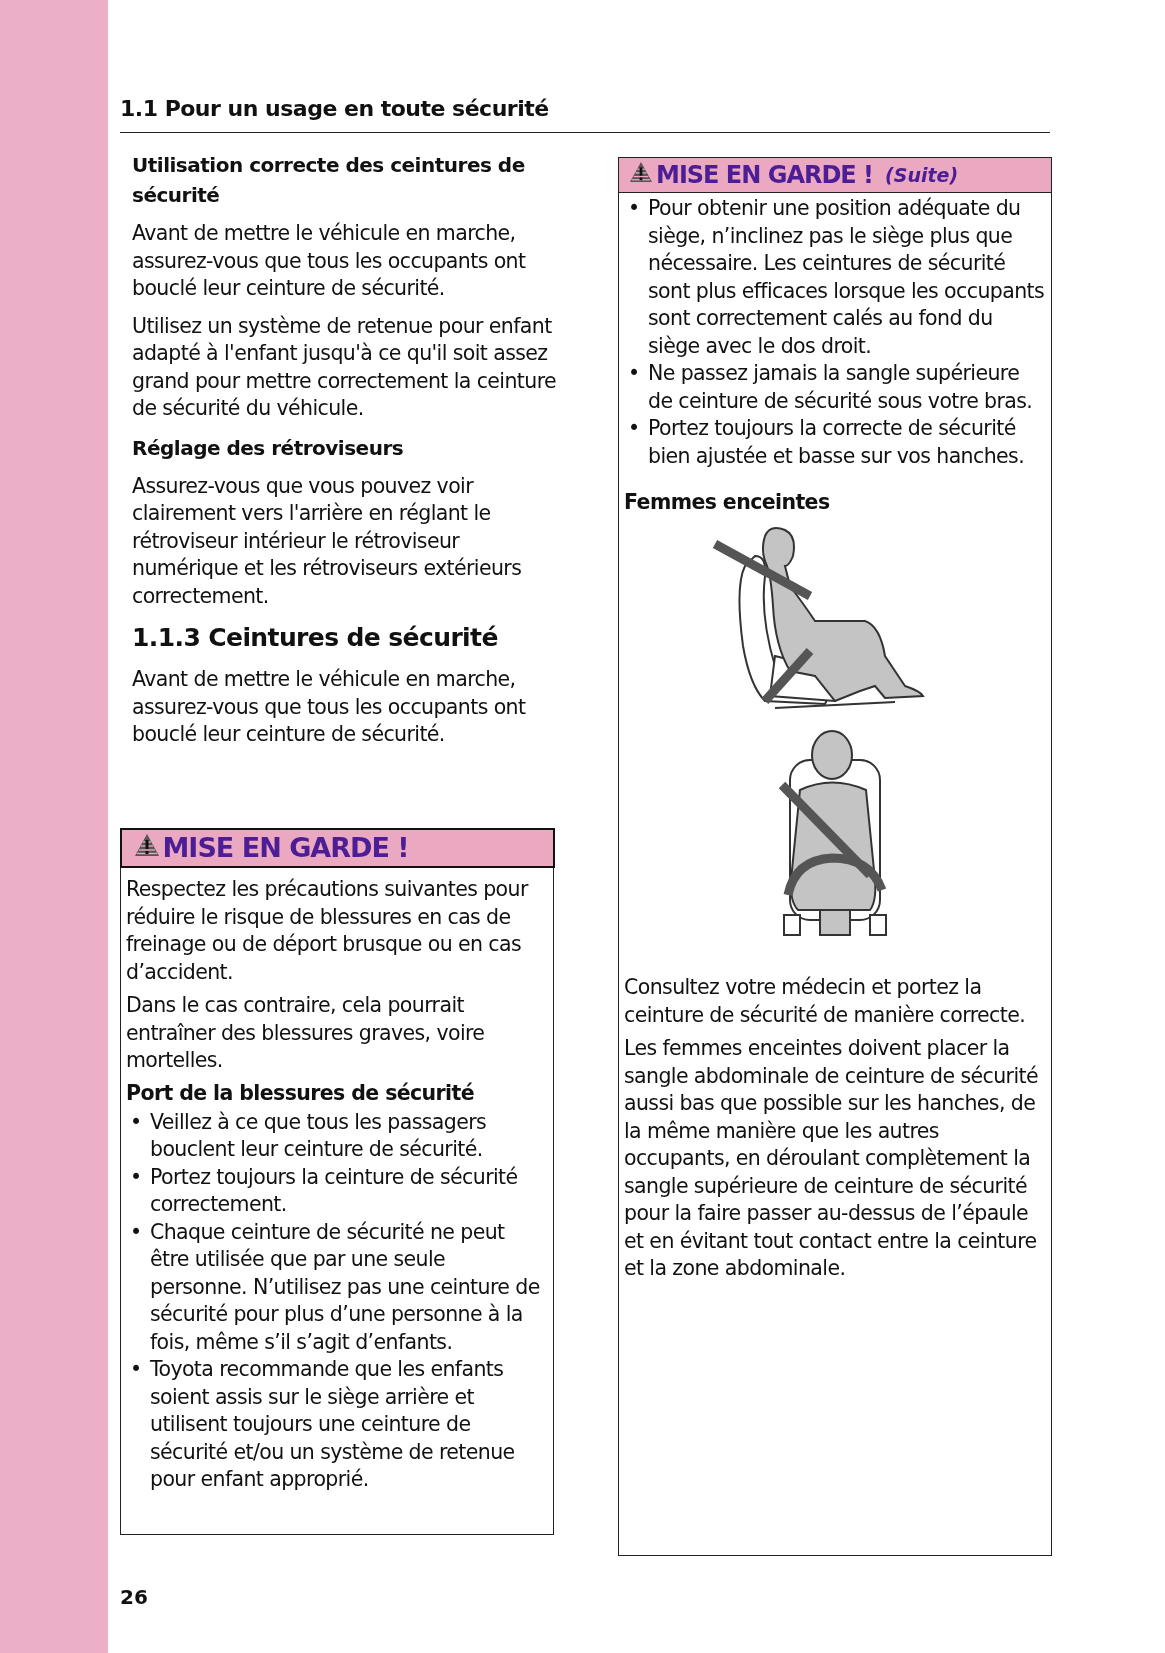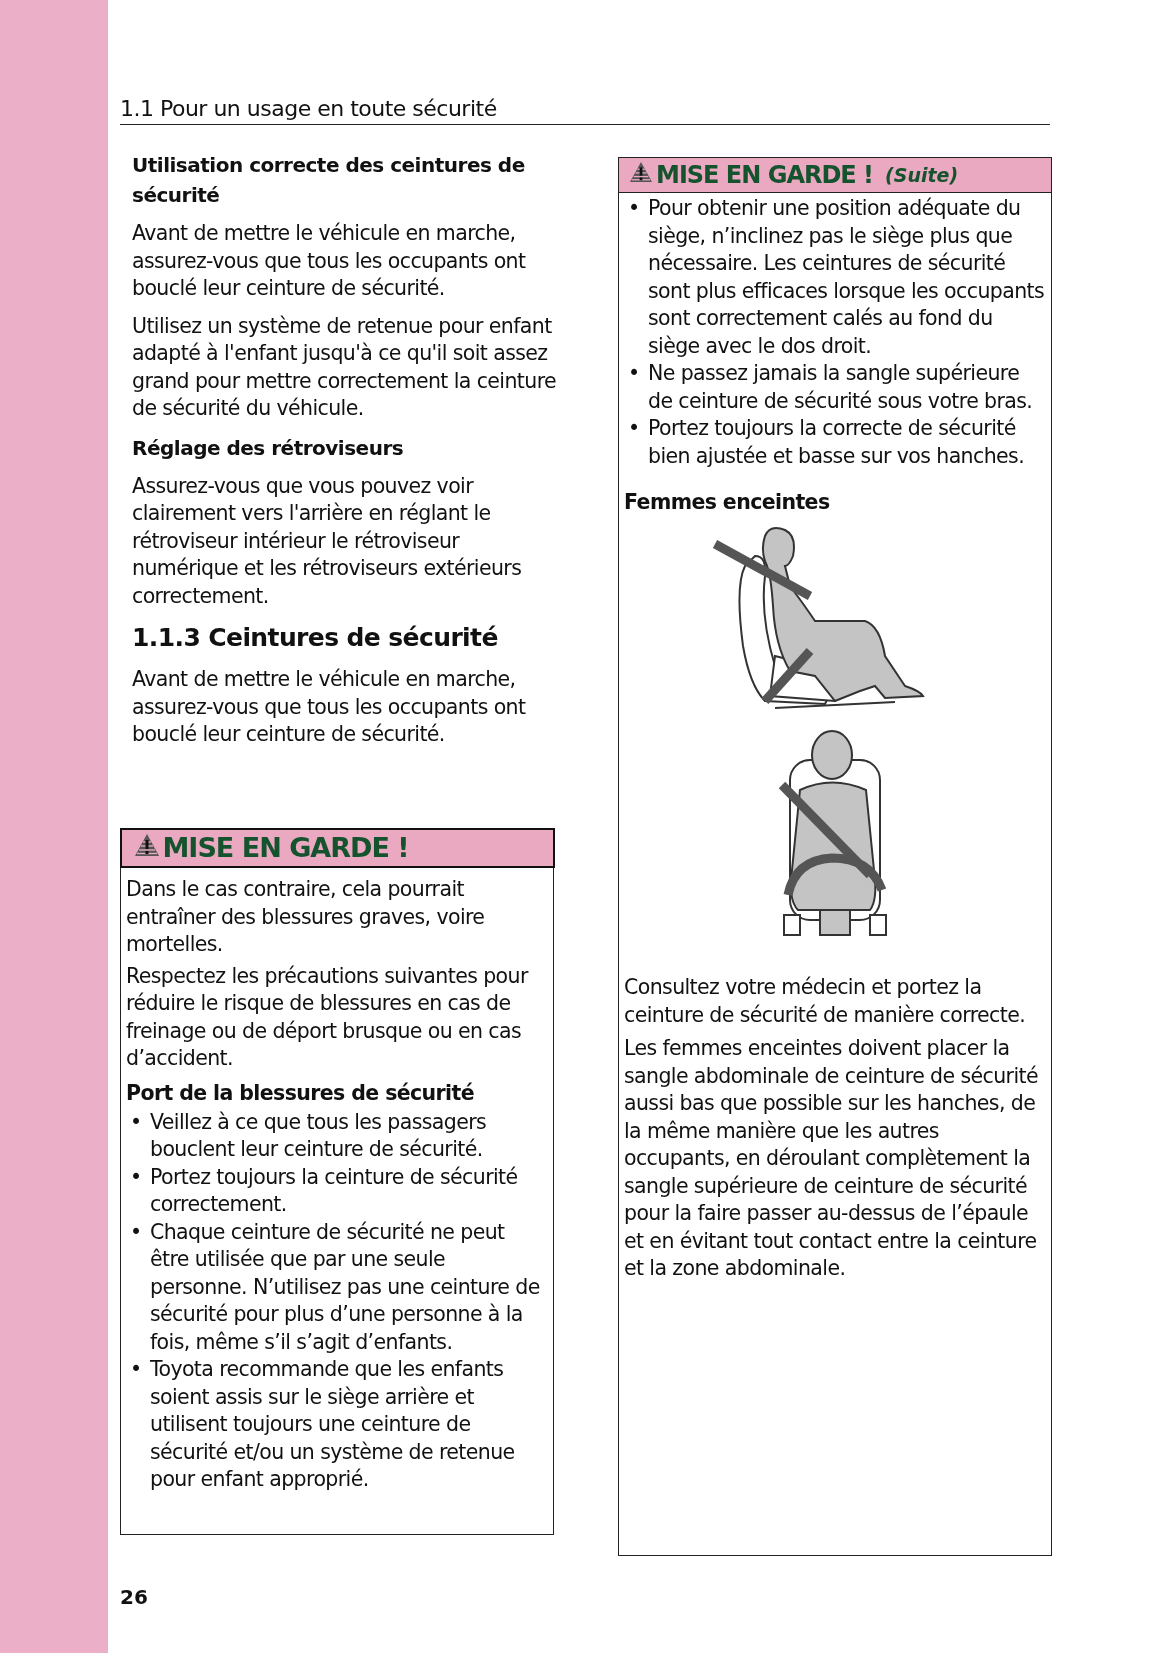--- a/index.html
+++ b/index.html
@@ -4,35 +4,35 @@
 <style>
   html, body { margin: 0; padding: 0; }
   body {
     width: 1165px; height: 1653px; position: relative; background: #ffffff;
     font-family: "DejaVu Sans", "Liberation Sans", sans-serif; color: #111;
     overflow: hidden;
   }
   .side-band { position: absolute; left: 0; top: 0; width: 108px; height: 1653px; background: #ebb0c7; }
   .page-title {
     position: absolute; left: 120px; top: 96px; width: 930px;
-    font-weight: normal; font-size: 22px; letter-spacing: -0.5px;
-    padding-bottom: 3px; border-bottom: 1.5px solid #222;
+    font-weight: bold; font-size: 22px; letter-spacing: -0.5px;
+    padding-bottom: 11px; border-bottom: 1.5px solid #222;
   }
   .col { position: absolute; }
   .col-left { left: 132px; top: 150px; width: 435px; }
   .h-sub { font-weight: bold; font-size: 20px; line-height: 30px; letter-spacing: -0.5px; margin: 0 0 10px 0; }
   .p { font-size: 20.5px; line-height: 27.5px; letter-spacing: -0.6px; margin: 0 0 10px 0; }
   .h-section { font-weight: bold; font-size: 25px; line-height: 32px; letter-spacing: -0.6px; margin: 12px 0 12px 0; }
 
   .warn-box { position: absolute; border: 1.5px solid #222; background: #fff; }
   .warn-left { left: 120px; top: 828px; width: 432px; height: 705px; }
   .warn-right { left: 618px; top: 157px; width: 432px; height: 1397px; }
   .warn-head {
     background: #eaa9c1; border-bottom: 1.5px solid #222; display: flex; align-items: center;
-    font-weight: bold; color: #14532d;
+    font-weight: bold; color: #4c1d95;
   }
   .warn-left .warn-head { height: 36px; border: 2.5px solid #111; margin: -1.5px; padding-left: 12px; font-size: 27px; letter-spacing: -1px; }
   .warn-right .warn-head { height: 34px; padding-left: 10px; font-size: 24px; letter-spacing: -1px; }
   .warn-head .suite { font-style: italic; font-size: 19px; margin-left: 12px; font-weight: bold; letter-spacing: 0; }
   .tri { display: inline-block; margin-right: 3px; }
   .warn-body { padding: 10px 6px 0 5px; }
   .warn-right .warn-body { padding-top: 2px; }
   .bul { display: flex; font-size: 20.5px; line-height: 27.5px; letter-spacing: -0.6px; }
   .bul .dot { width: 24px; flex: none; padding-left: 4px; box-sizing: border-box; }
   .bul .txt { text-indent: 0; }
@@ -68,22 +68,22 @@
             <line x1="9" y1="9" x2="17" y2="9"></line>
             <line x1="3" y1="20.5" x2="23" y2="20.5"></line>
           </g>
           <rect x="11.5" y="7" width="3" height="9" fill="#111"></rect>
           <rect x="11.5" y="18" width="3" height="3" fill="#111"></rect>
         </svg>
     </span>
     <span>MISE EN GARDE !</span>
   </div>
   <div class="warn-body">
+    <p class="p" style="margin-bottom:6px">Respectez les précautions suivantes pour réduire le risque de blessures en cas de freinage ou de déport brusque ou en cas d’accident.</p>
     <p class="p" style="margin-bottom:4px">Dans le cas contraire, cela pourrait entraîner des blessures graves, voire mortelles.</p>
-    <p class="p" style="margin-bottom:6px">Respectez les précautions suivantes pour réduire le risque de blessures en cas de freinage ou de déport brusque ou en cas d’accident.</p>
     <div class="h-box">Port de la blessures de sécurité</div>
     <div class="bul">
         <span class="dot">•</span>
         <span class="txt">Veillez à ce que tous les passagers bouclent leur ceinture de sécurité.</span>
       </div>
     <div class="bul">
         <span class="dot">•</span>
         <span class="txt">Portez toujours la ceinture de sécurité correctement.</span>
       </div>
     <div class="bul">

